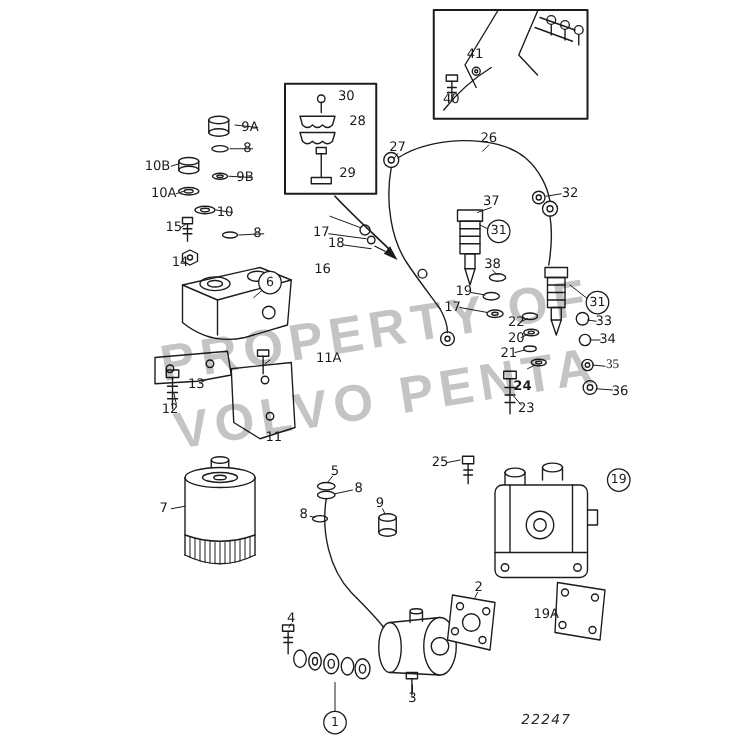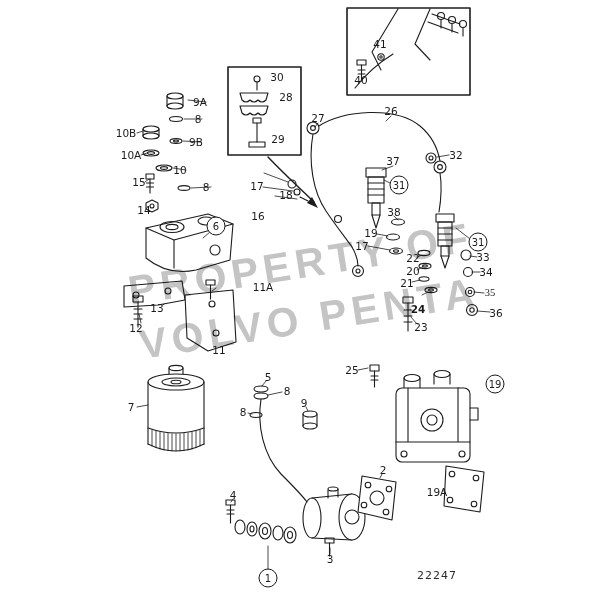--- a/index.html
+++ b/index.html
@@ -20,21 +20,21 @@
   .callout{
     position:absolute;transform:translate(-50%,-50%);
     font-size:10.5px;color:#1a1a1a;white-space:nowrap;line-height:1;
   }
   .callout.circled{
     width:17px;height:17px;border:1.3px solid #1a1a1a;border-radius:50%;
     display:flex;align-items:center;justify-content:center;font-size:10px;background:#fff;
   }
   .drawing-number{
     position:absolute;left:417px;top:569px;z-index:3;
-    font-size:11px;letter-spacing:1px;color:#2a2a2a;
+    font-size:11px;letter-spacing:1px;color:#2a2a2a;font-style:italic;
   }
 </style>
 </head>
 <body>
 
 <div class="stage">
 
   <svg width="600" height="600" viewBox="0 0 600 600" fill="none" stroke="#1c1c1c" stroke-width="1.1" stroke-linecap="round" stroke-linejoin="round">
 
     <path stroke-width="0.8" d="M206,102 L188,100 M202,119 L184,119 M137,133 L143,131 M201,142 L183,141 M141,155 L147,153 M186,170 L173,168 M145,182 L149,179 M211,187 L191,188 M150,210 L157,207 M210,232 L203,238 M216,288 L212,291 M163,305 L170,299 M141,323 L139,314 M219,345 L217,339 M137,407 L148,405 M318,123 L315,127 M391,116 L386,121 M264,173 L288,182 M263,187 L293,191 M275,196 L297,199 M449,155 L437,157 M393,166 L382,170 M390,183 L384,180 M394,216 L398,220 M377,234 L388,236 M368,246 L390,250 M417,257 L422,255 M417,270 L423,267 M412,282 L420,280 M422,295 L428,292 M417,324 L411,317 M470,239 L456,228 M477,257 L470,256 M480,272 L472,272 M484,293 L474,292 M490,312 L477,311 M358,370 L368,368 M459,388 L452,392 M443,491 L448,489 M266,381 L262,386 M282,392 L268,395 M248,413 L252,414 M306,407 L308,411 M233,499 L231,502 M382,474 L380,478 M330,554 L330,548 M268,569 L268,546 M380,48 L381,53"></path>
@@ -290,21 +290,21 @@
       <span class="callout circled" style="left: 216px; top: 226px;">6</span>
       <span class="callout" style="left: 223px; top: 287px; margin-left: 40px;">11A</span>
       <span class="callout" style="left: 157px; top: 308px;">13</span>
       <span class="callout" style="left: 136px; top: 328px;">12</span>
       <span class="callout" style="left: 219px; top: 350px;">11</span>
       <span class="callout" style="left: 131px; top: 407px;">7</span>
       <span class="callout" style="left: 318px; top: 118px;">27</span>
       <span class="callout" style="left: 391px; top: 111px;">26</span>
       <span class="callout" style="left: 258px; top: 188px; margin-top: 28px;">16</span>
       <span class="callout" style="left: 257px; top: 186px;">17</span>
-      <span class="callout" style="left: 286px; top: 195px;">18</span>
+      <span class="callout" style="left: 269px; top: 195px;">18</span>
       <span class="callout" style="left: 456px; top: 155px;">32</span>
       <span class="callout" style="left: 393px; top: 161px;">37</span>
       <span class="callout circled" style="left: 399px; top: 185px;">31</span>
       <span class="callout" style="left: 394px; top: 212px;">38</span>
       <span class="callout" style="left: 371px; top: 233px;">19</span>
       <span class="callout" style="left: 362px; top: 246px;">17</span>
       <span class="callout" style="left: 413px; top: 258px;">22</span>
       <span class="callout" style="left: 413px; top: 271px;">20</span>
       <span class="callout" style="left: 407px; top: 283px;">21</span>
       <span class="callout" style="left: 418px; top: 309px; font-weight: bold;">24</span>

